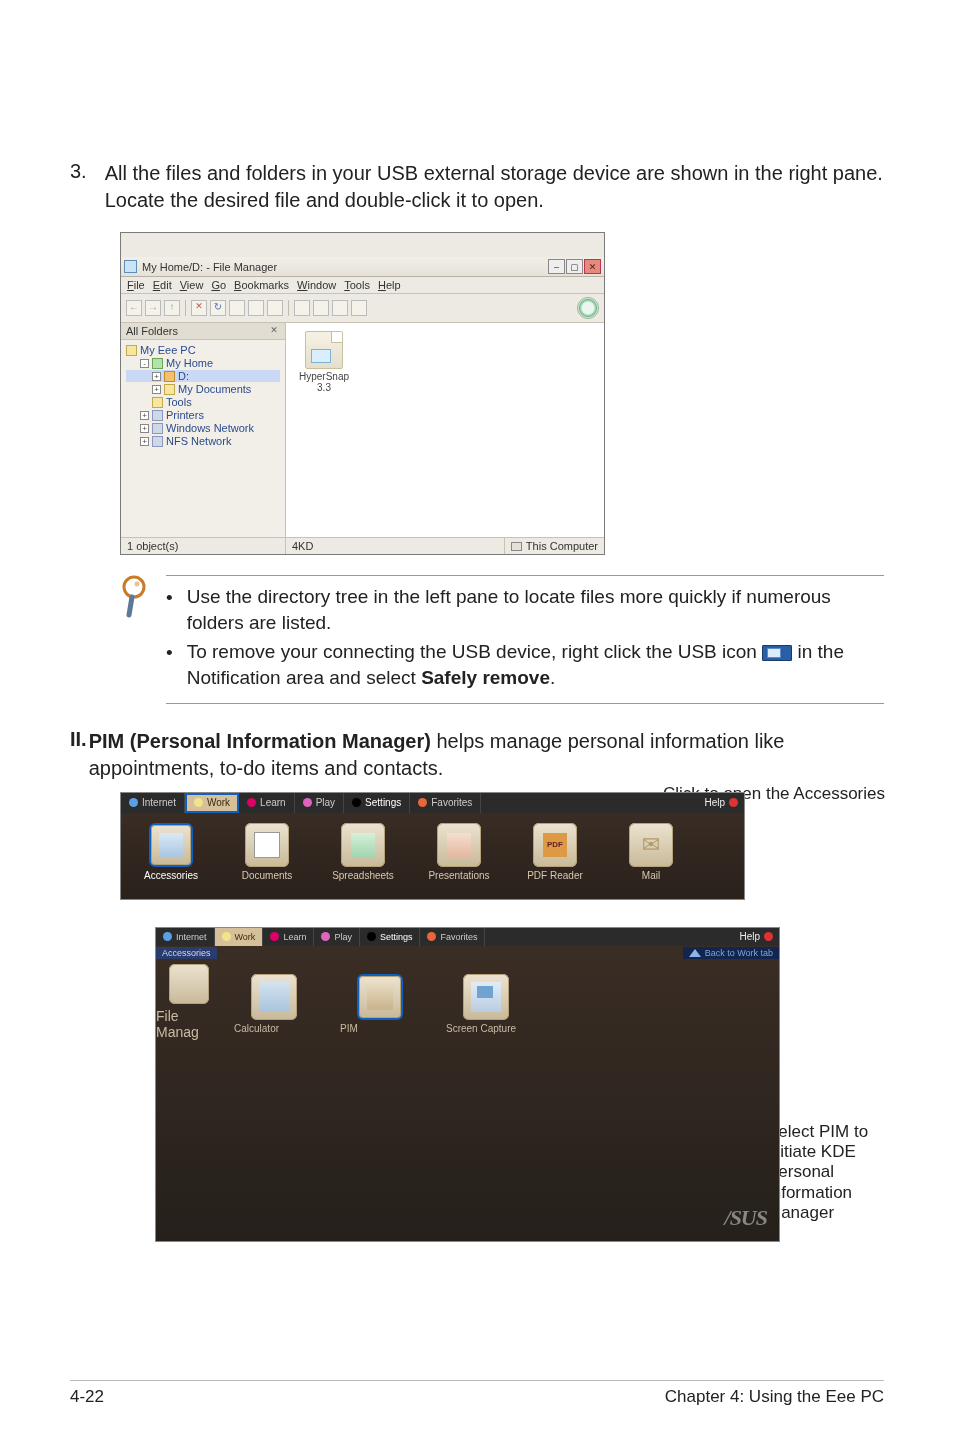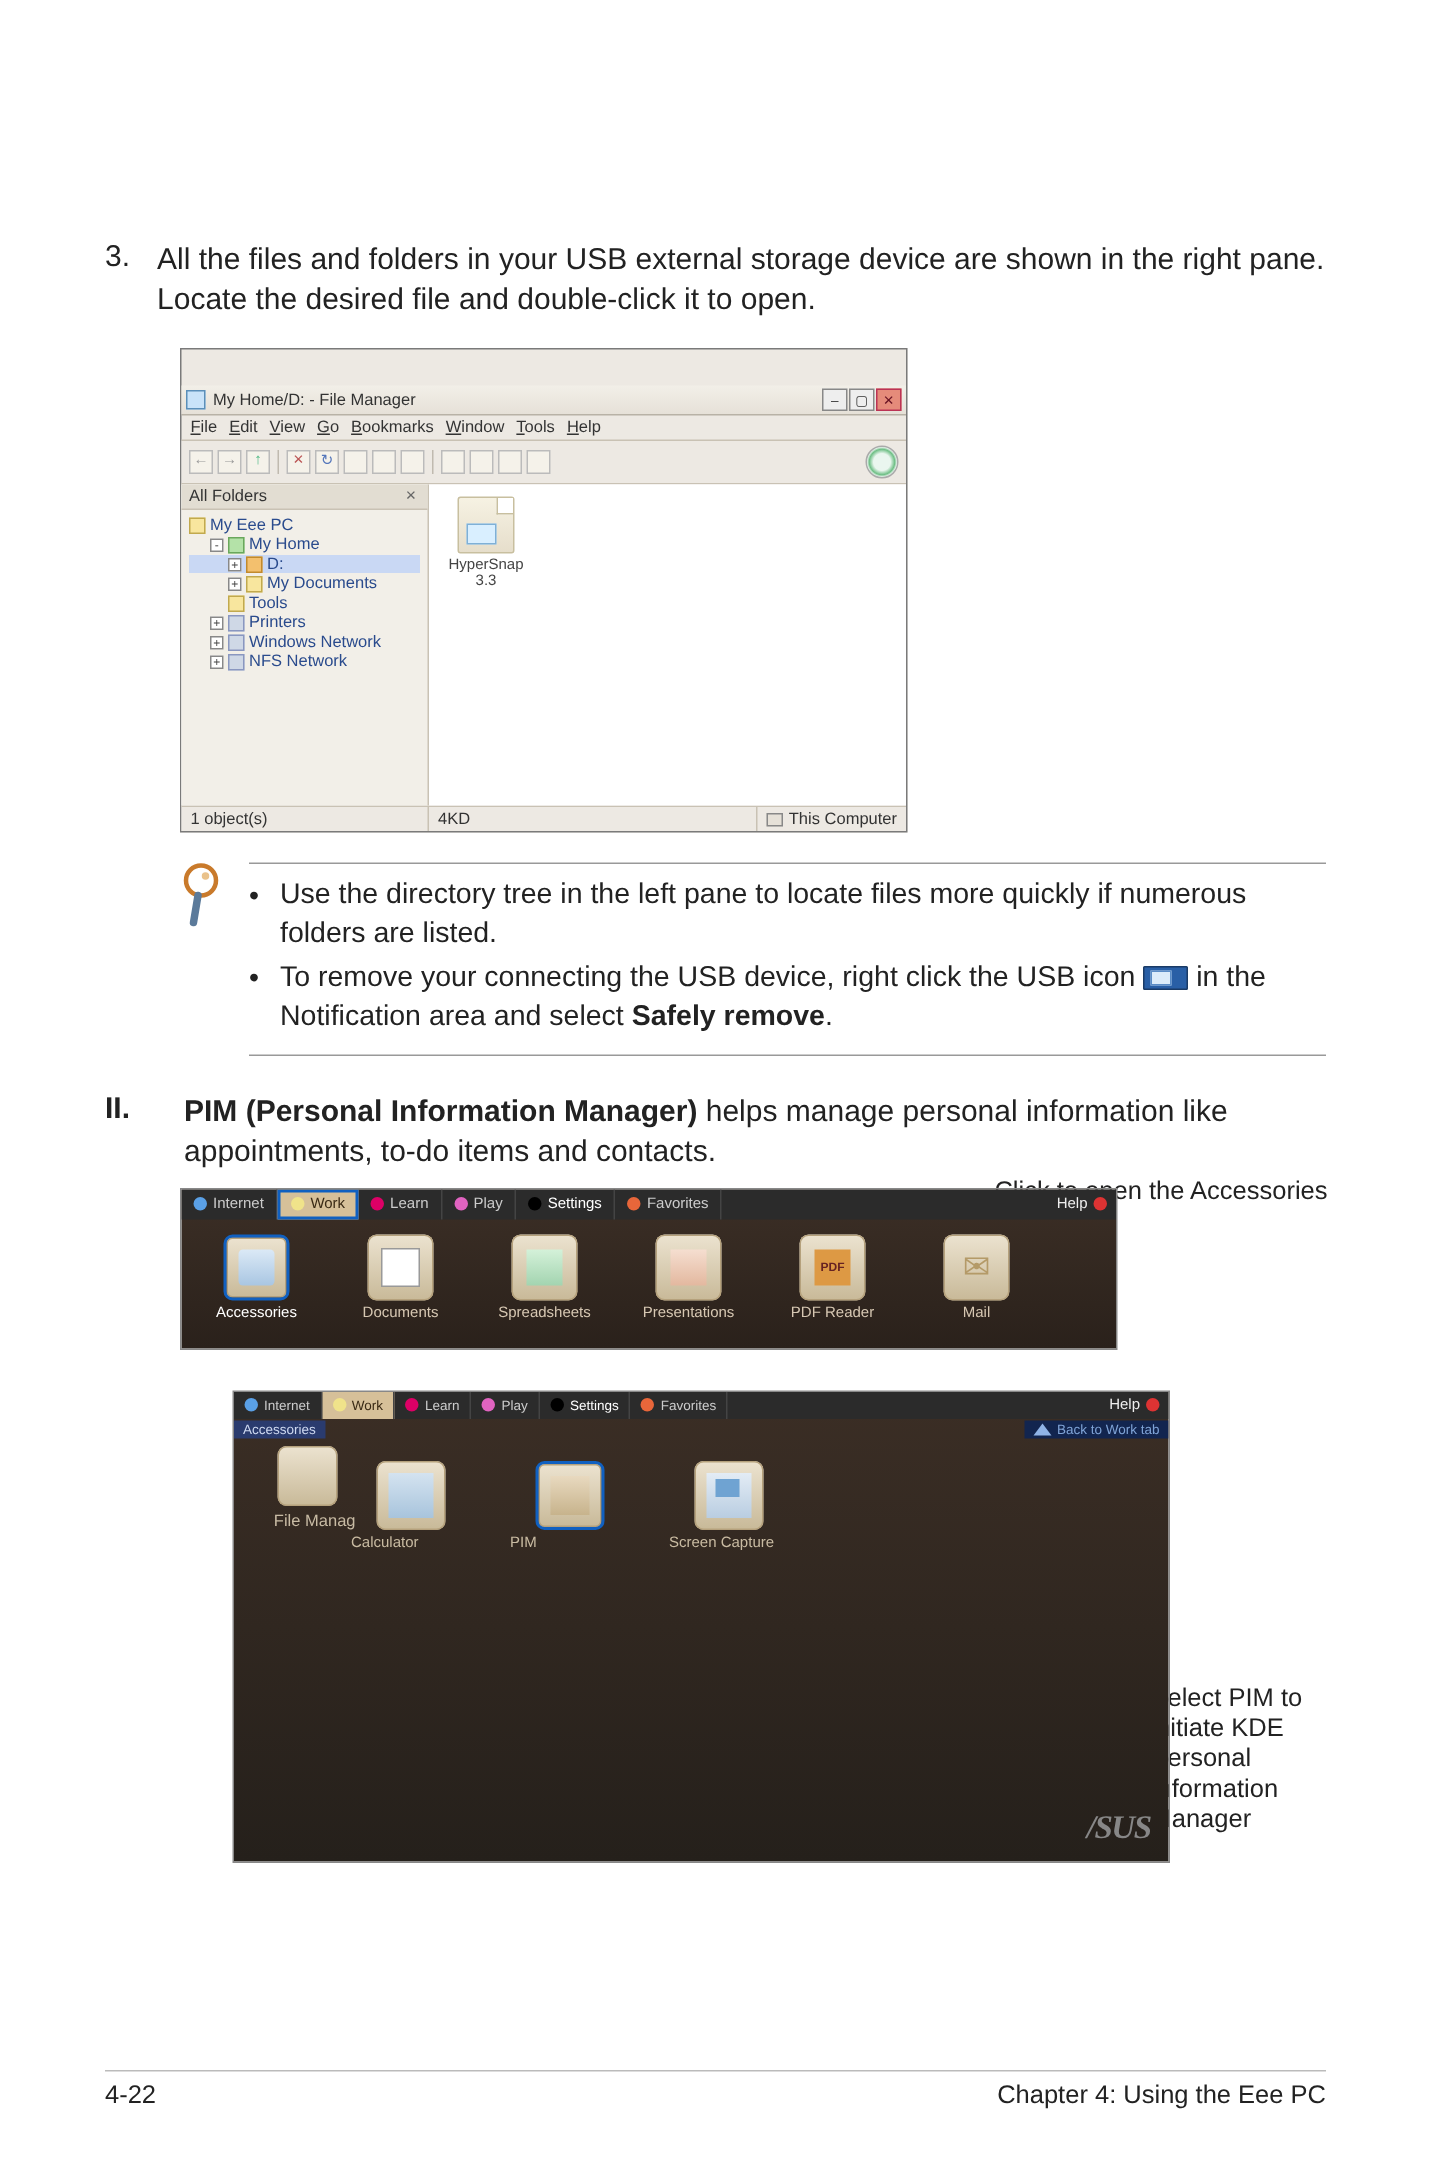--- a/index.html
+++ b/index.html
@@ -84,21 +84,21 @@
     .tipicon { width:32px; height:44px; flex-shrink:0; }
     .tipicon svg { width:100%; height:100%; }
     .tipcontent { border-top:1px solid #999; border-bottom:1px solid #999; padding:8px 0; flex:1; font-size:19px; line-height:1.35;}
     .tipcontent ul { list-style:none; }
     .tipcontent li { display:flex; gap:14px; margin-bottom:4px; }
     .bullet { padding-top:1px; }
     .inline-ico { display:inline-block; width:30px; height:16px; background:#295fa6; border:1px solid #1a3b66; vertical-align:middle; position:relative; border-radius:1px;}
     .inline-ico::before { content:""; position:absolute; left:4px; top:2px; width:12px; height:8px; background:#dcecfa; border:1px solid #5a8cc6;}
 
     
-    .section-ii { display:flex; gap:36px; }
+    .section-ii { display:flex; gap:2px; }
     .sec-num { font-weight:bold; font-size:20px; }
     .sec-text { font-size:20px; line-height:1.35; }
     .sec-text b { font-weight:bold; }
 
     
     .diagram-wrap { position:relative; margin-left:50px; margin-top:10px; width:760px; }
     .callout-top { position:absolute; right:-5px; top:-8px; font-size:17px; line-height:1.2; }
     .callout-right1 { position:absolute; right:-10px; top:90px; font-size:17px; line-height:1.2; width:110px;}
     .callout-right2 { position:absolute; right:-22px; top:330px; font-size:17px; line-height:1.2; width:135px;}
     .line { position:absolute; background:#1060c0; }
@@ -141,21 +141,21 @@
       overflow:hidden;
     }
     .d2-tabbar { display:flex; height:18px; background:#2b2b2b; font-size:9px; }
     .d2-tabbar .tab { padding:1px 7px; }
     .d2-sublabel { position:absolute; top:18px; left:0; height:14px; width:100%; display:flex; align-items:center;}
     .d2-sublabel .acc-label { background:#2a3b6e; color:#cdd8f0; font-size:9px; padding:1px 6px; }
     .d2-back { margin-left:auto; background:#12254f; color:#7fa3d6; font-size:9px; padding:1px 6px; display:flex; align-items:center; gap:4px;}
     .d2-back .tri { width:0; height:0; border-left:6px solid transparent; border-right:6px solid transparent; border-bottom:8px solid #8fb3e6;}
 
     .d2-iconrow { display:flex; gap:26px; padding:28px 14px 6px; }
-    .d2-leftcol { position:absolute; left:16px; top:32px; width:65px; text-align:right; color:#c8bba4; font-size:11px;}
+    .d2-leftcol { position:absolute; left:0; top:32px; width:65px; text-align:left; color:#c8bba4; font-size:14px;}
     .app2 { width:80px; color:#c9bba2; font-size:10px;}
     .app2 .app-ico { width:46px; height:46px; }
     .app-ico.calc::before { content:""; position:absolute; inset:8px; background:linear-gradient(#d4e3f0,#a8c4dc);}
     .app-ico.pim::before { content:""; position:absolute; inset:8px; background:linear-gradient(#e8d9bf,#c7b38c);}
     .app-ico.pim { border:2px solid #1060c0; }
     .app-ico.screen::before { content:""; position:absolute; inset:8px; background:linear-gradient(#e3ecf5,#b9cde1);}
     .app-ico.screen::after { content:""; position:absolute; left:14px; top:12px; width:16px; height:12px; background:#6fa3d2;}
 
     .asus-logo { position:absolute; right:12px; bottom:10px; font-family:Liberation Serif, serif; font-style:italic; font-weight:900; font-size:22px; color:#878787; letter-spacing:-1px;}
 

